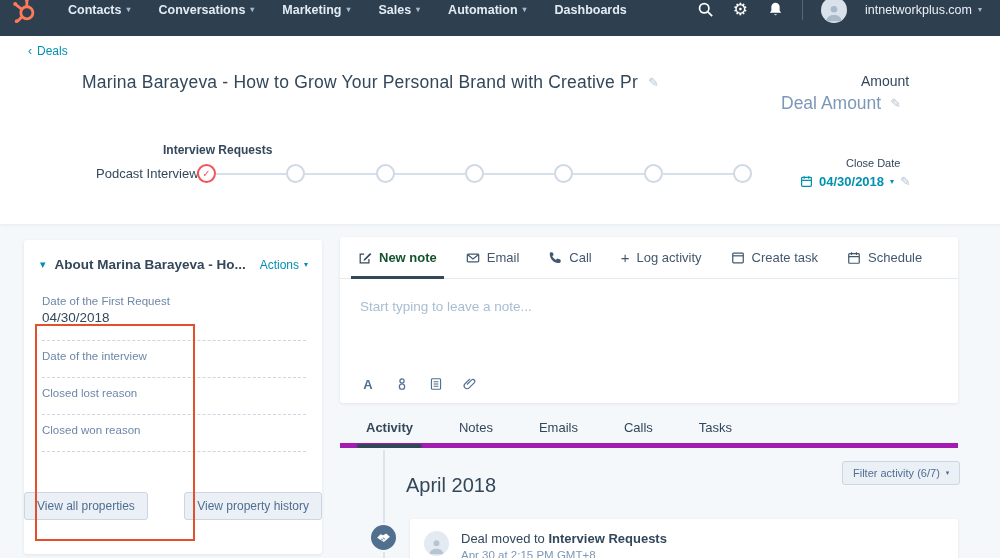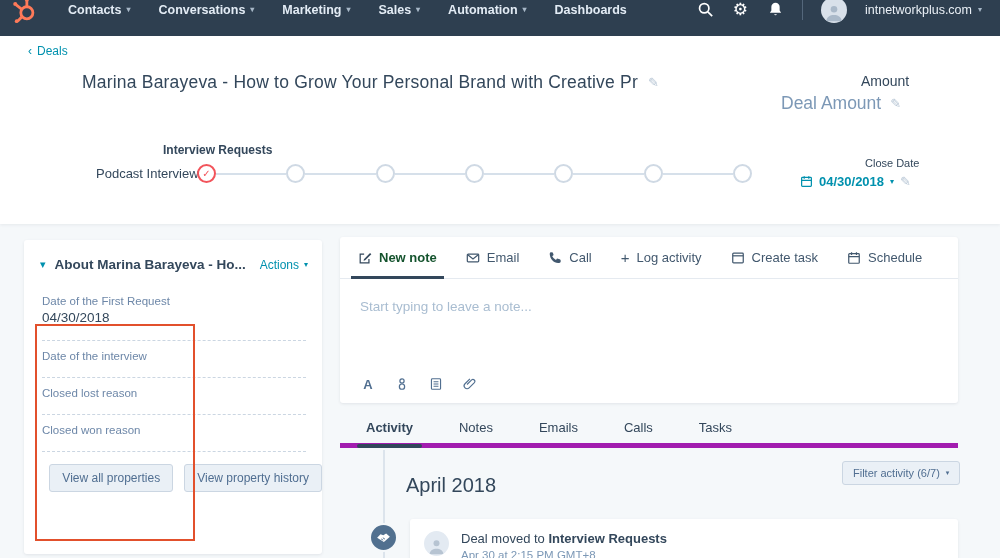--- a/index.html
+++ b/index.html
@@ -30,37 +30,37 @@
   .amount-label{font-size:14px;color:#33475b;margin-left:80px}
   .amount-value{font-size:17.5px;color:#7c98b6;margin-top:4px;display:flex;align-items:center;gap:9px}
   .stage-label{position:absolute;left:163px;top:107px;font-size:12px;font-weight:700;color:#33475b}
   .pipeline-name{position:absolute;left:96px;top:130px;font-size:13px;color:#33475b}
   .stage-row{position:absolute;left:197px;top:128px;width:555px;display:flex;align-items:center}
   .stage-circle{width:19px;height:19px;border-radius:50%;border:2px solid #cfd9e4;background:#fff;flex:none;display:flex;align-items:center;justify-content:center;cursor:pointer}
   .stage-circle.done{border-color:#f2545b}
   .stage-check{color:#f2545b;font-size:10px;line-height:1}
   .stage-connector{flex:1;height:2px;background:#d6e0ea}
   .closedate-block{position:absolute;left:800px;top:121px}
-  .closedate-label{font-size:11px;color:#33475b;margin-left:65px}
+  .closedate-label{font-size:11px;color:#33475b;margin-left:46px}
   .closedate-row{margin-top:5px;display:flex;align-items:center;gap:6px;cursor:pointer}
   .cd-value{color:#0091ae;font-size:13px;font-weight:600}
   .cd-caret{color:#0091ae;font-size:8px}
   
   .about-card{position:absolute;left:24px;top:240px;width:298px;height:314px;background:#fff;border-radius:3px;box-shadow:0 1px 3px rgba(45,62,80,.1)}
   .about-head{display:flex;align-items:center;padding:17px 14px 8px 16px;gap:9px}
   .about-chevron{color:#0091ae;font-size:11px;cursor:pointer}
   .about-title{font-size:13.5px;font-weight:700;color:#33475b;flex:1;white-space:nowrap}
   .about-actions{color:#0091ae;font-size:12px;display:flex;align-items:center;gap:5px;cursor:pointer}
   .fields{position:relative;padding:6px 16px 0 18px}
   .field{padding:9px 0 15px;border-bottom:1px dashed #cbd6e2;cursor:pointer}
   .field:last-child{border-bottom:none}
   .field-label{font-size:11.5px;color:#6d87a8}
   .field-value{font-size:13.5px;color:#33475b;margin-top:3px}
   .annotation-box{position:absolute;left:11px;top:44px;width:160px;height:217px;border:2px solid #e2502c;pointer-events:none}
-  .about-buttons{display:flex;justify-content:flex-end;gap:11px;margin-top:12px}
+  .about-buttons{display:flex;justify-content:space-between;gap:11px;margin-top:40px}
   .hs-btn{background:#eaf0f6;border:1px solid #cbd6e2;border-radius:3px;color:#506e91;font-size:12px;padding:6px 12px;cursor:pointer;font-family:inherit}
   
   .composer-card{position:absolute;left:340px;top:237px;width:618px;height:166px;background:#fff;border-radius:3px;box-shadow:0 1px 3px rgba(45,62,80,.1)}
   .composer-tabs{display:flex;align-items:center;height:42px;border-bottom:1px solid #e5eaf0;padding-left:18px}
   .ctab{display:flex;align-items:center;gap:7px;font-size:13px;color:#42586e;margin-right:29px;cursor:pointer;position:relative;height:100%}
   .ctab svg{width:14px;height:14px}
   .ctab.active{font-weight:700;color:#14532d}
   .ctab.active::after{content:"";position:absolute;left:-7px;right:-7px;bottom:-1px;height:3px;background:#33475b}
   .ctab-plus{font-size:15px;font-weight:400;line-height:1;color:#42586e}
   .editor{padding:18px 20px;cursor:text;height:84px}

